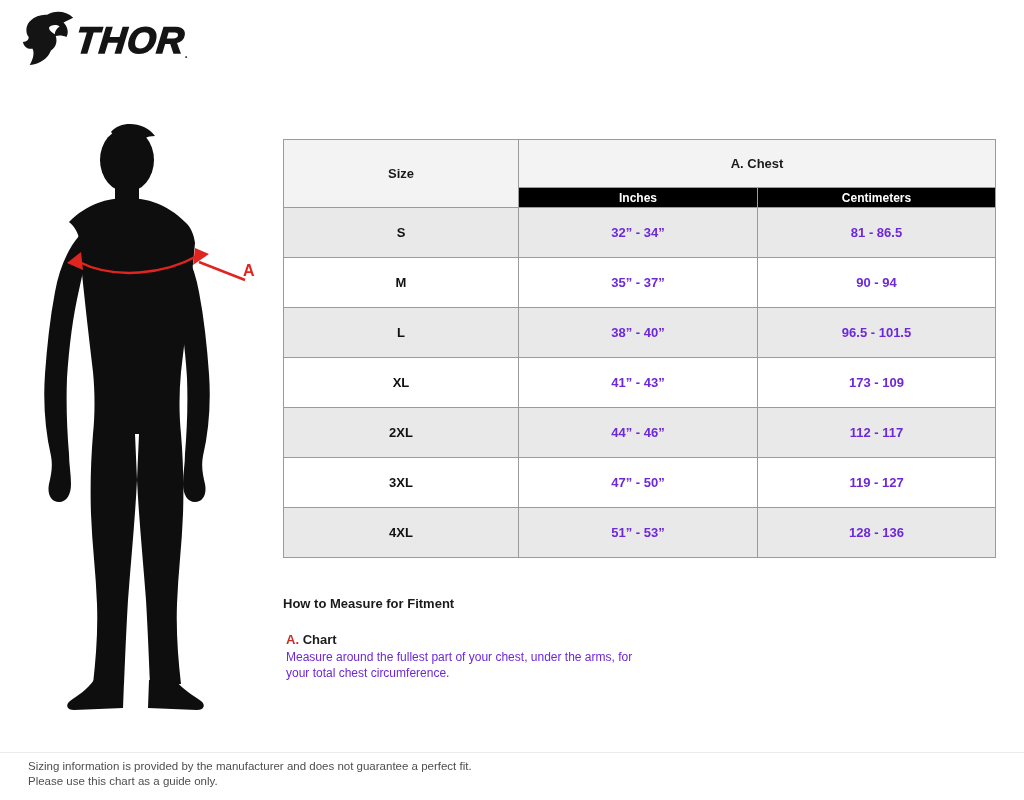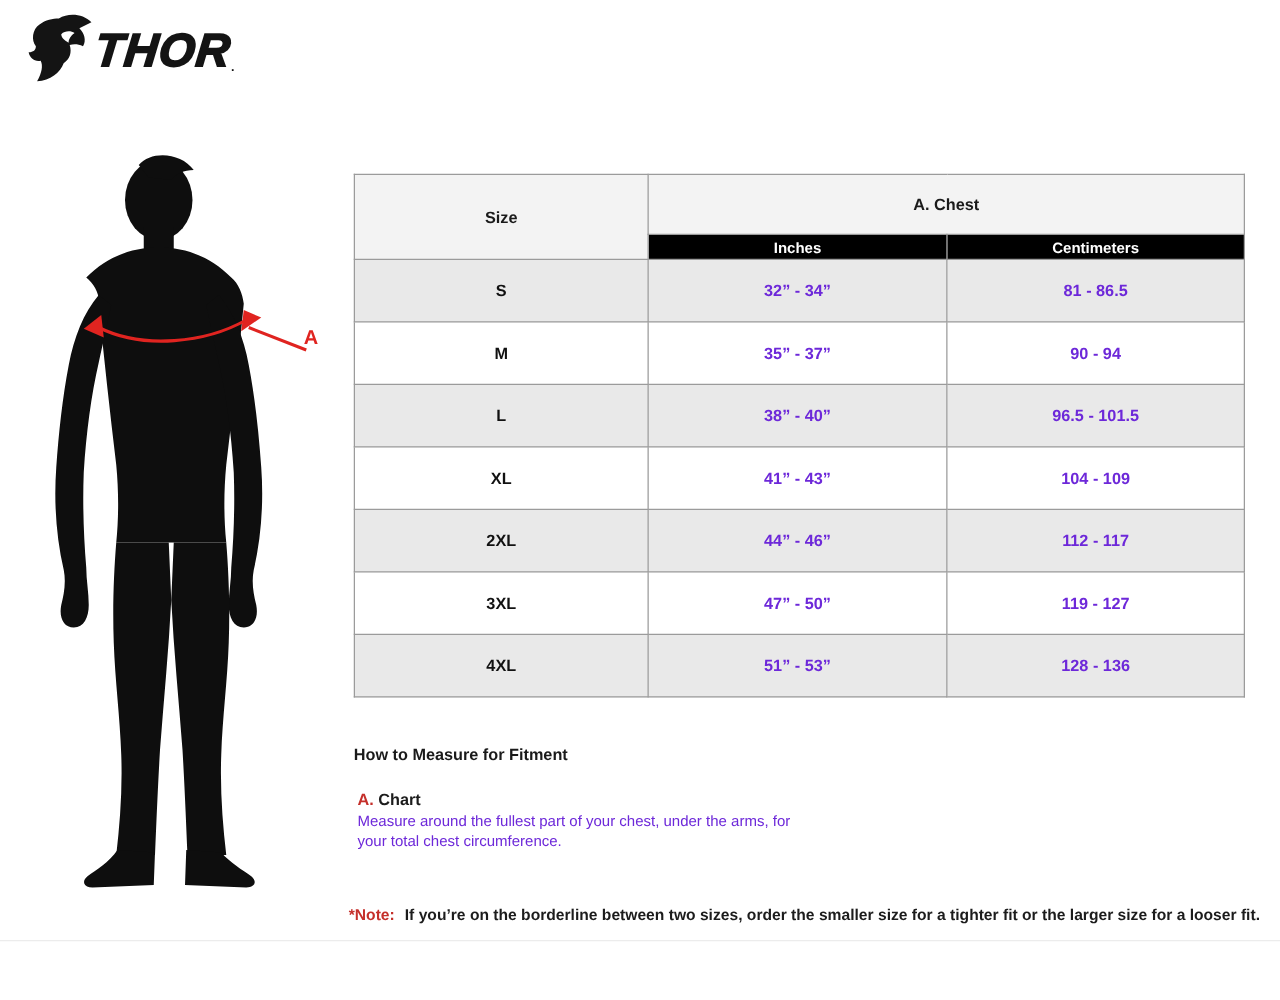--- a/index.html
+++ b/index.html
@@ -131,21 +131,21 @@
         <td class="cell-val">90 - 94</td>
       </tr>
       <tr class="row alt">
         <td class="cell-size">L</td>
         <td class="cell-val">38” - 40”</td>
         <td class="cell-val">96.5 - 101.5</td>
       </tr>
       <tr class="row">
         <td class="cell-size">XL</td>
         <td class="cell-val">41” - 43”</td>
-        <td class="cell-val">104 - 109</td>
+        <td class="cell-val">173 - 109</td>
       </tr>
       <tr class="row alt">
         <td class="cell-size">2XL</td>
         <td class="cell-val">44” - 46”</td>
         <td class="cell-val">112 - 117</td>
       </tr>
       <tr class="row">
         <td class="cell-size">3XL</td>
         <td class="cell-val">47” - 50”</td>
         <td class="cell-val">119 - 127</td>
@@ -158,20 +158,21 @@
     </tbody>
   </table>
 
   <div class="howto-title">How to Measure for Fitment</div>
   <div class="chest-label">
     <span class="red">A.</span>
     <span>Chart</span>
   </div>
   <div class="chest-desc">Measure around the fullest part of your chest, under the arms, for your total chest circumference.</div>
 
-  <div class="note-line">
-    <span class="red">*Note:</span><span>If you’re on the borderline between two sizes, order the smaller size for a tighter fit or the larger size for a looser fit.</span>
-  </div>
 
   <div class="divider"></div>
 
+  <div class="footer">
+    <div>Sizing information is provided by the manufacturer and does not guarantee a perfect fit.</div>
+    <div>Please use this chart as a guide only.</div>
+  </div>
 
 </div>
 
 </body></html>

